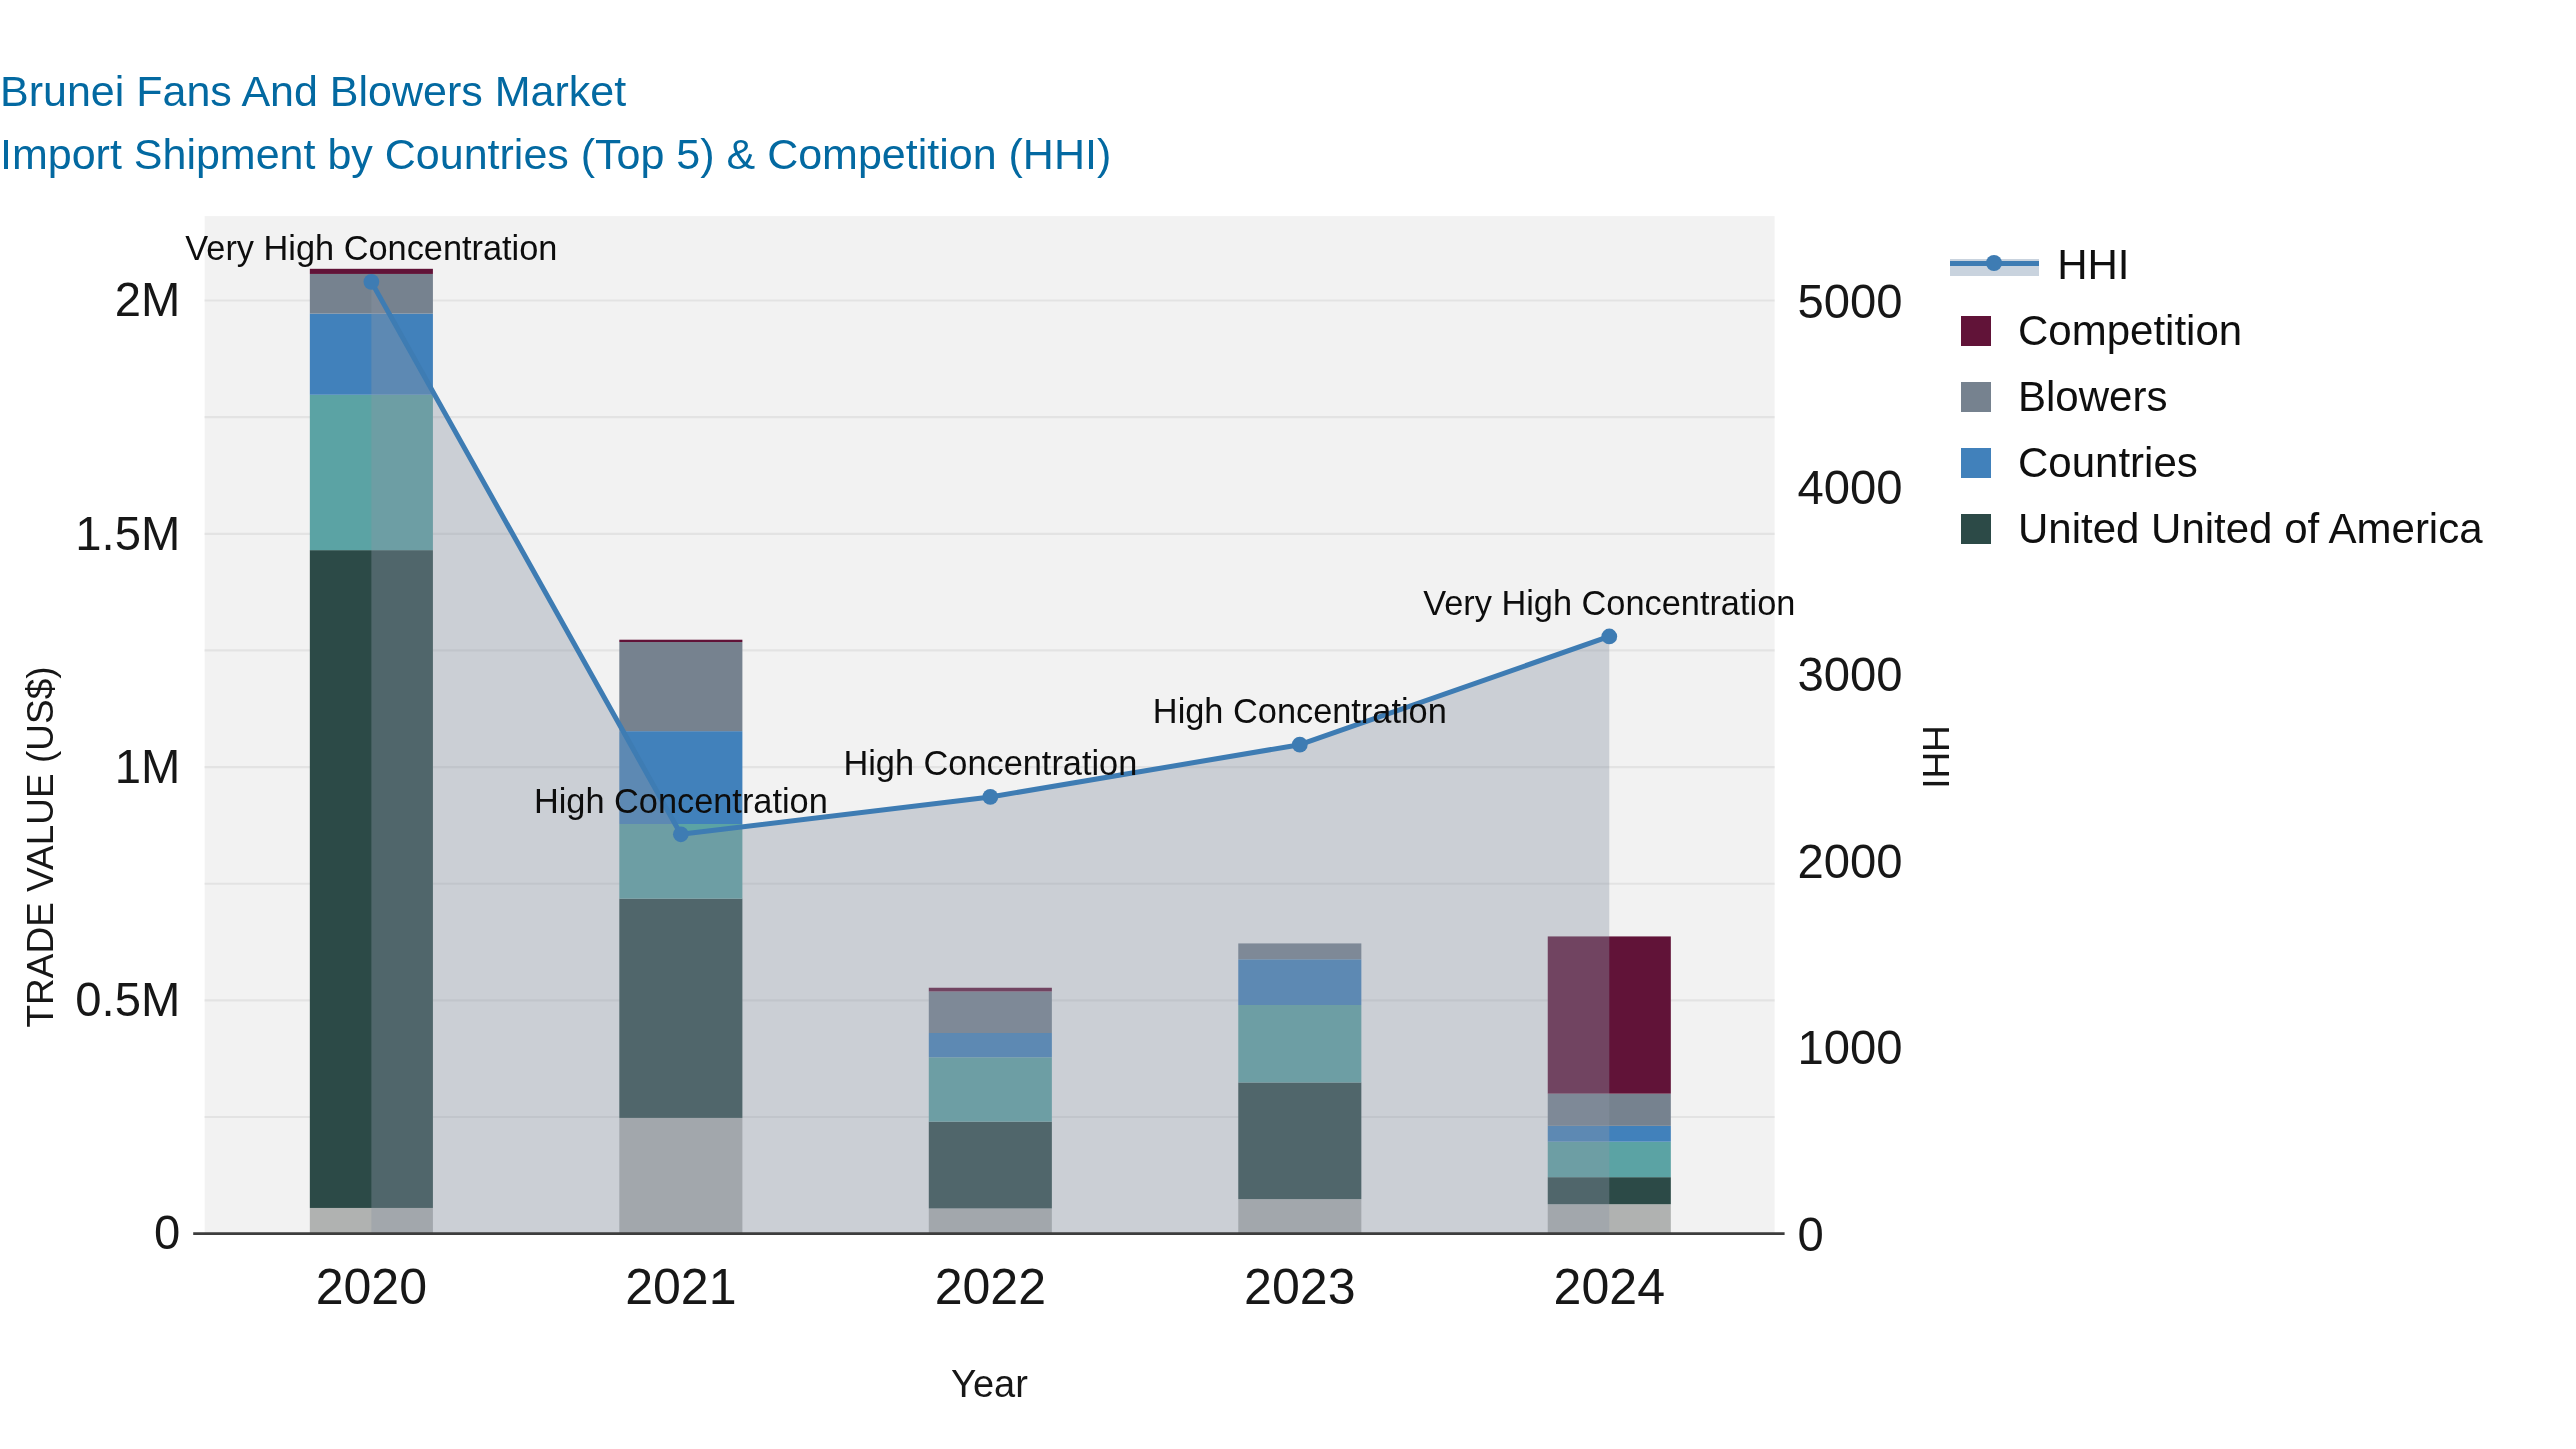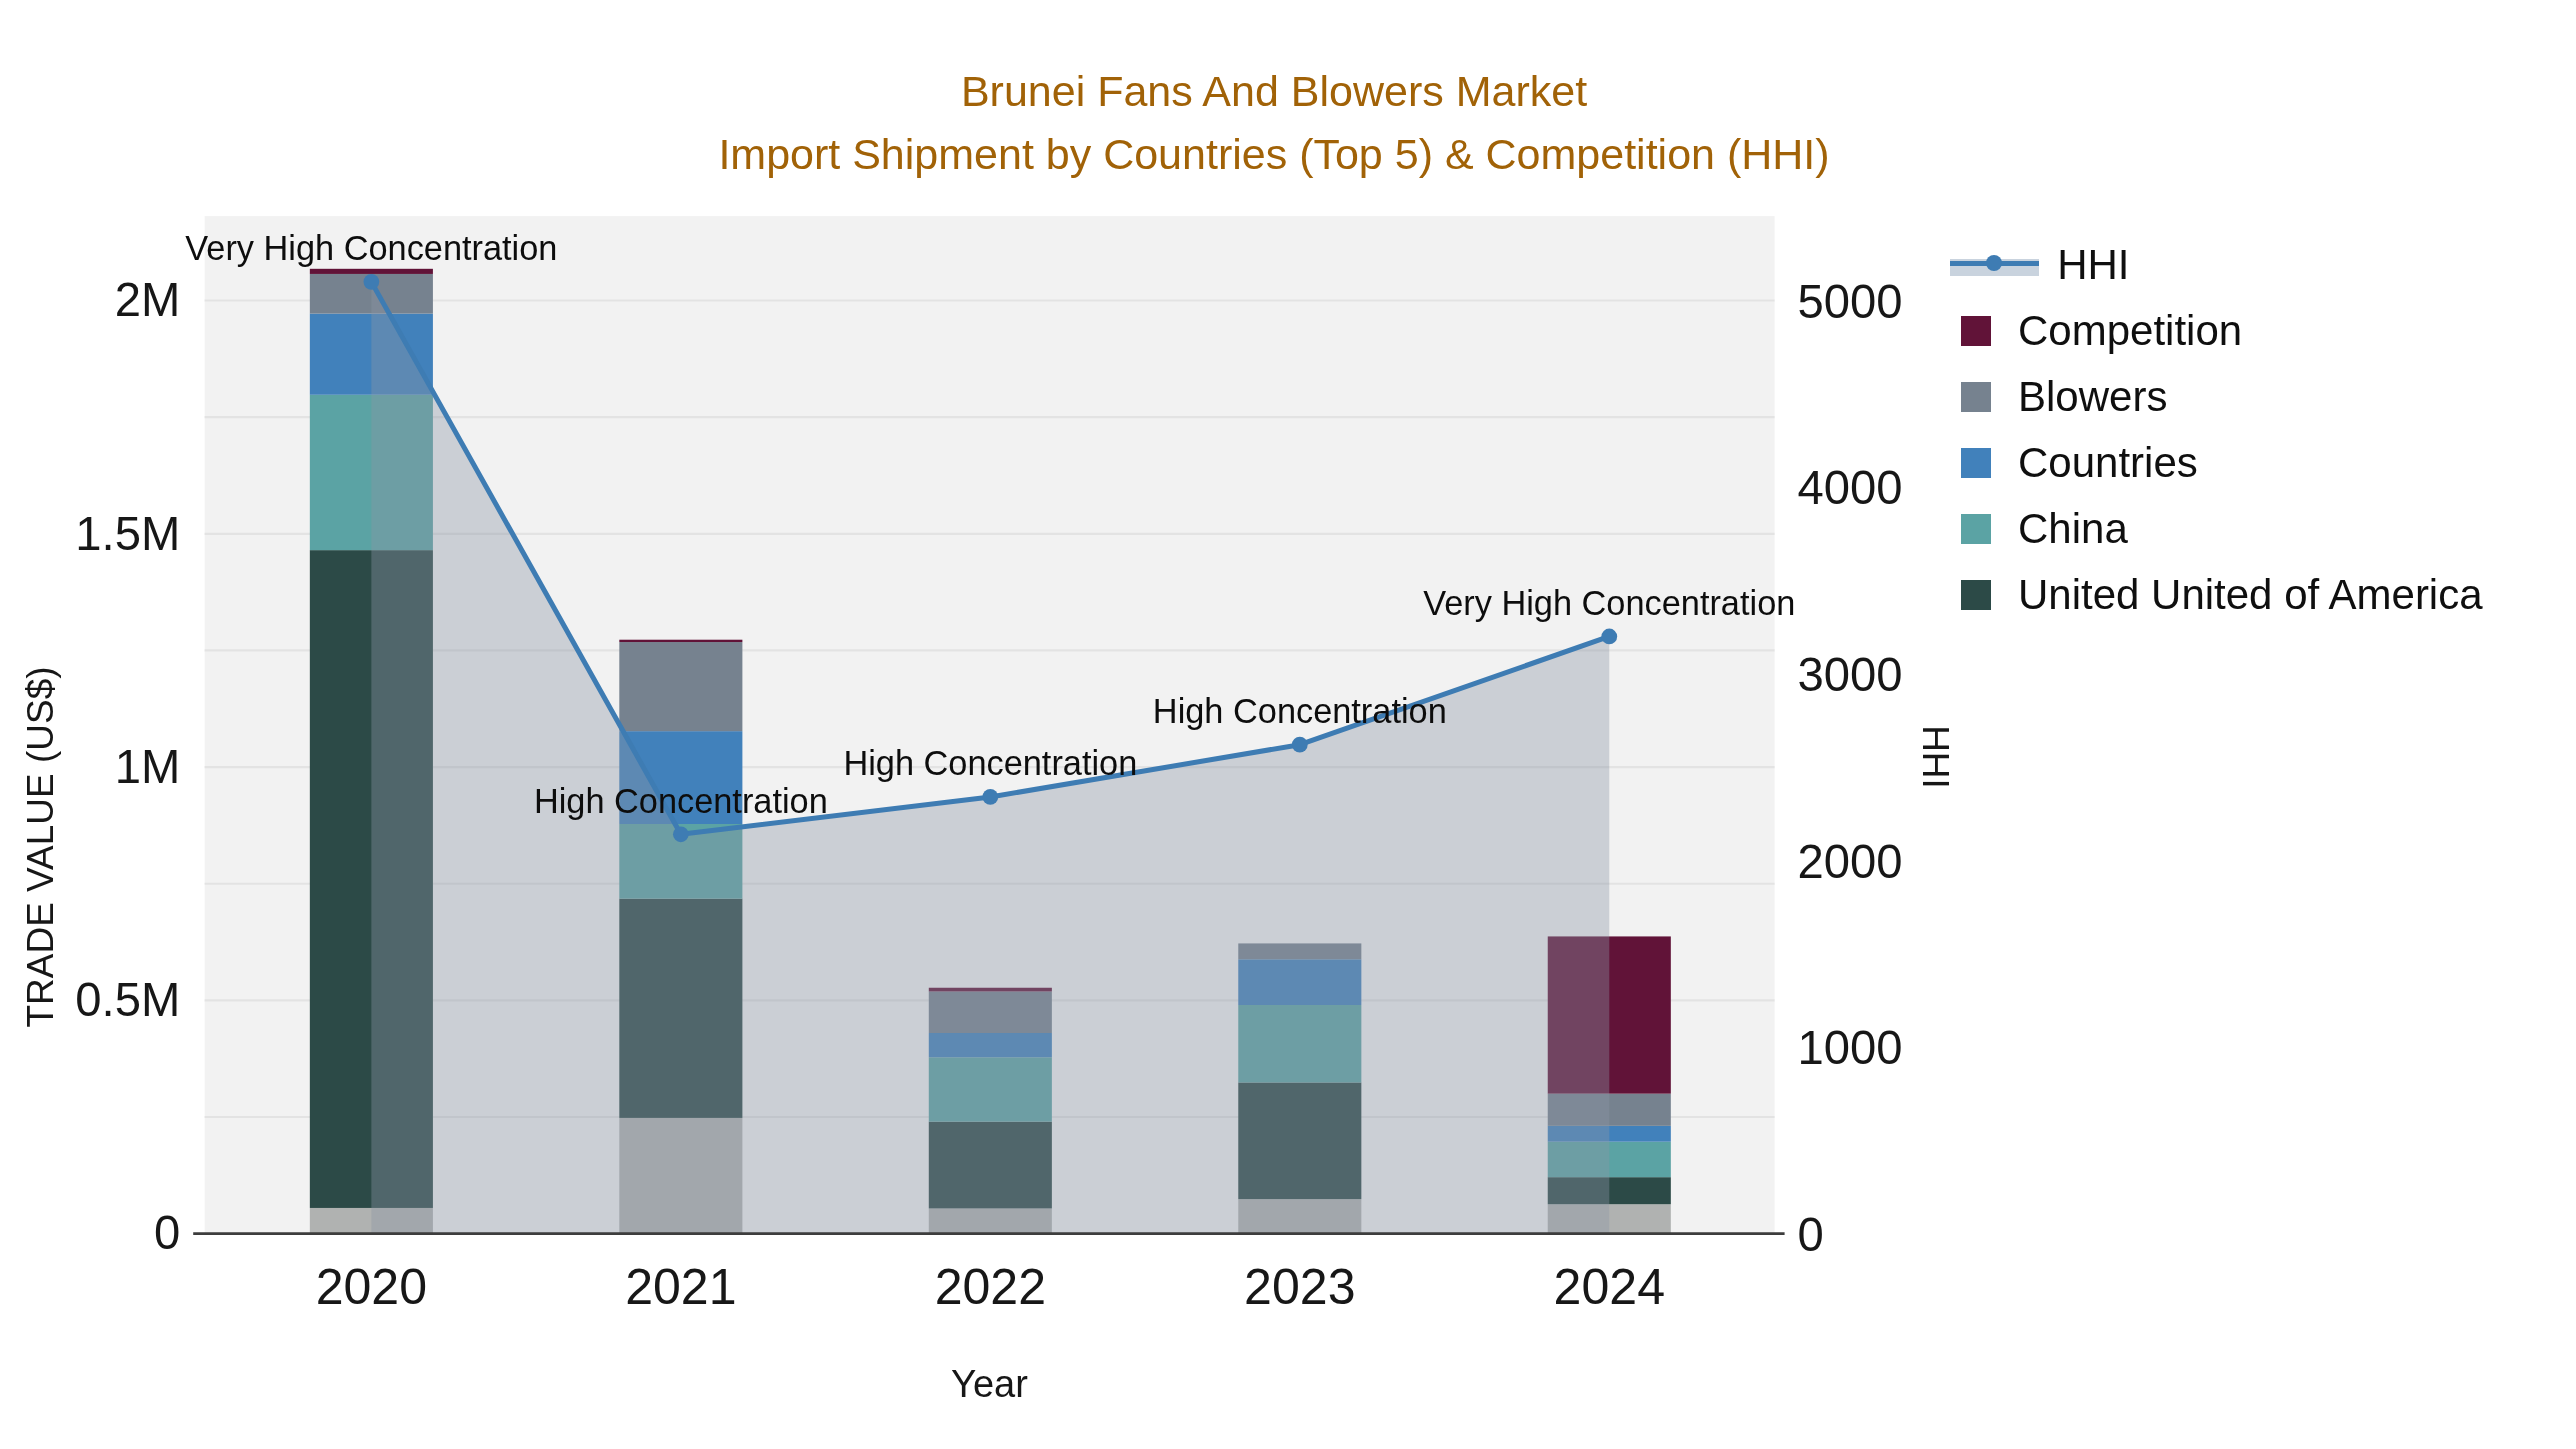--- a/index.html
+++ b/index.html
@@ -1,21 +1,21 @@
 <!DOCTYPE html>
 <html style="font-size:11.4px"><head>
 <meta charset="utf-8">
 <style>
   * { margin:0; padding:0; box-sizing:border-box; }
   html,body { width:2576px; height:1449px; background:#ffffff;
               font-family:"Liberation Sans", sans-serif; color:#111; }
   #figure { position:relative; width:2576px; height:1449px; overflow:hidden; background:#fff; }
   #chart-svg { position:absolute; left:0; top:0; }
-  .title-block { position:absolute; left:0; top:60px; width:2548px; text-align:center;
-                 font-size:43px; line-height:63px; color:#a16207; }
+  .title-block { position:absolute; left:0; top:60px; width:2548px; 
+                 font-size:43px; line-height:63px; color:#0369a1; }
   .axis-title { position:absolute; font-size:37px; color:#171717; white-space:nowrap; }
   #ylabel-left  { left:-188px; top:826px; width:458px; text-align:center;
                   transform:rotate(-90deg); transform-origin:center; }
   #ylabel-right { left:1777px; top:736px; width:315px; text-align:center;
                   transform:rotate(90deg); transform-origin:center; }
   #xlabel { left:775px; top:1363px; width:429px; text-align:center; font-size:38px; }
   #legend { position:absolute; left:1961px; top:242px; display:flex; flex-direction:column; row-gap:20px; }
   .legend-item { display:flex; align-items:center; height:46px; }
   .legend-swatch { width:30px; height:30px; margin-right:27px; flex:0 0 auto; }
   .legend-line-swatch { position:relative; width:89px; height:23px; margin-right:18.6px;
@@ -123,22 +123,18 @@
       </div>
       <div class="legend-item">
         <span class="legend-swatch" style="background: rgb(118, 130, 143);"></span>
         <span class="legend-label">Blowers</span>
       </div>
       <div class="legend-item">
         <span class="legend-swatch" style="background: rgb(65, 129, 187);"></span>
         <span class="legend-label">Countries</span>
       </div>
       <div class="legend-item">
-        <span class="legend-swatch" style="background: rgb(91, 163, 164);"></span>
-        <span class="legend-label">China</span>
-      </div>
-      <div class="legend-item">
         <span class="legend-swatch" style="background: rgb(44, 74, 71);"></span>
         <span class="legend-label">United United of America</span>
       </div>
     </div>
 </div>
 
 
 </body></html>

